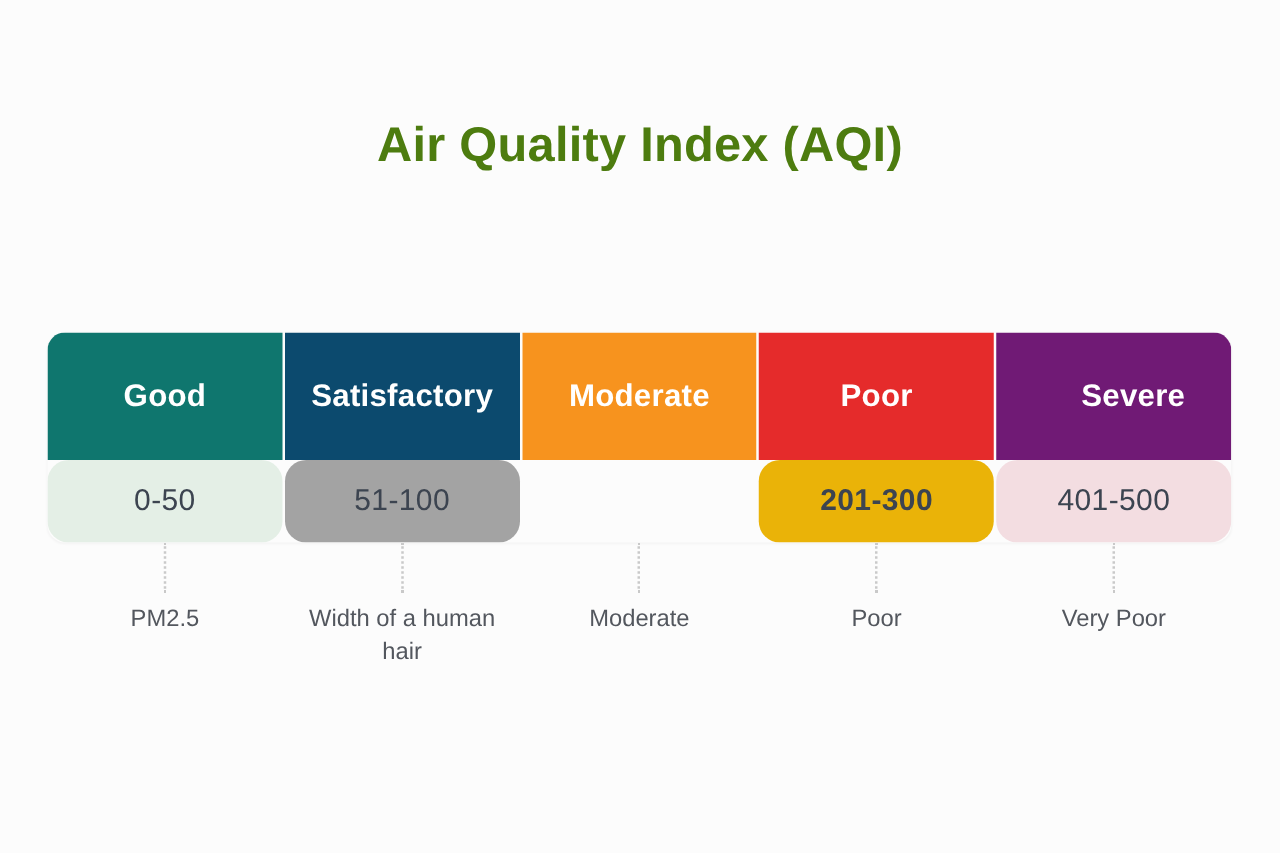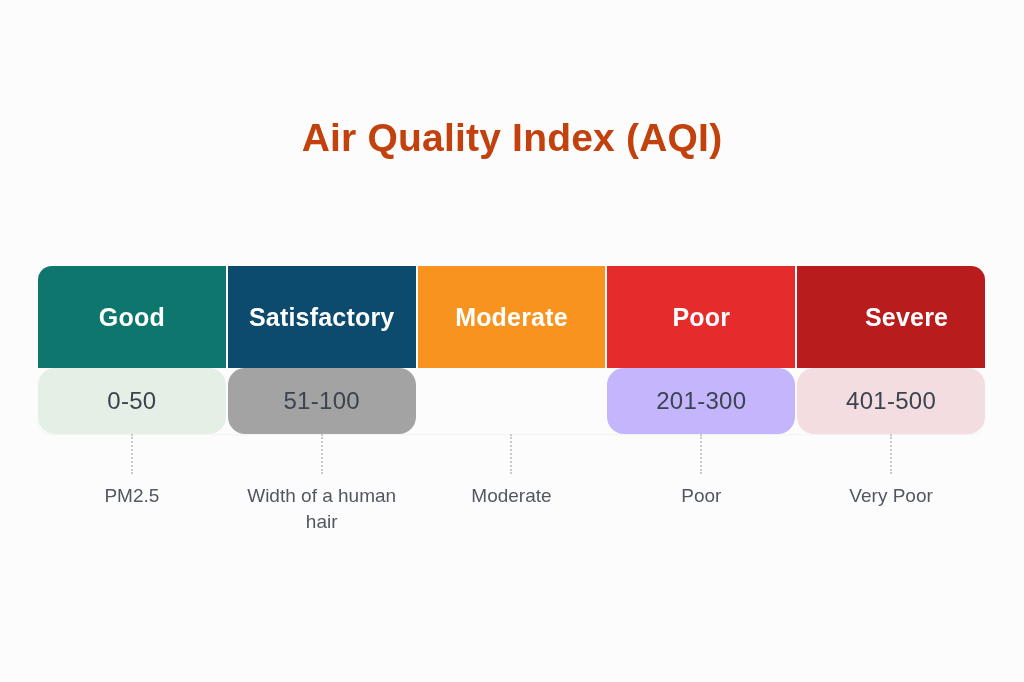--- a/index.html
+++ b/index.html
@@ -100,45 +100,45 @@
     text-align: center;
     font-size: 19px;
     color: #53575e;
     line-height: 26px;
     max-width: 175px;
   }
 </style>
 </head>
 <body style="background: rgb(252, 252, 252);">
 
-<div id="page-title" style="color: #c2410c; margin-top: 21px;">Air Quality Index (AQI)</div>
+<div id="page-title" style="color: #4d7c0f;">Air Quality Index (AQI)</div>
 
 <div id="aqi-scale">
 
   <div class="aqi-segment">
     <div class="seg-head" style="background: #0f766e;">Good</div>
     <div class="seg-range" style="background: rgb(228, 239, 230);">0-50</div>
   </div>
 
   <div class="aqi-segment">
     <div class="seg-head" style="background: #0c4a6e;">Satisfactory</div>
     <div class="seg-range" style="background: #a3a3a3;">51-100</div>
   </div>
 
   <div class="aqi-segment">
     <div class="seg-head" style="background: rgb(247, 147, 30);">Moderate</div>
   </div>
 
   <div class="aqi-segment">
     <div class="seg-head" style="background: rgb(229, 43, 43);">Poor</div>
-    <div class="seg-range" style="background: #c4b5fd;">201-300</div>
+    <div class="seg-range" style="background: #eab308; font-weight: bold;">201-300</div>
   </div>
 
   <div class="aqi-segment">
-    <div class="seg-head" style="background: #b91c1c; padding-left: 31px;">Severe</div>
+    <div class="seg-head" style="background: #701a75; padding-left: 31px;">Severe</div>
     <div class="seg-range" style="background: rgb(243, 221, 225);">401-500</div>
   </div>
 
 </div>
 
 <div id="callouts">
 
   <div class="callout">
     <div class="callout-line"></div>
     <div class="callout-label">PM2.5</div>

